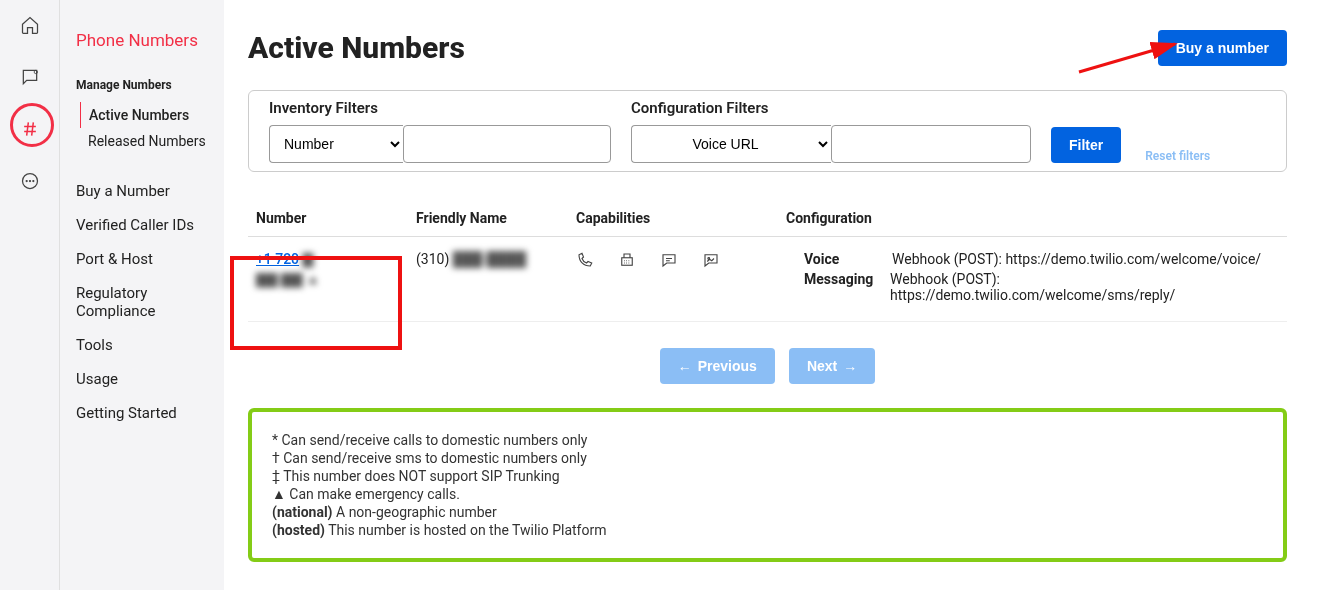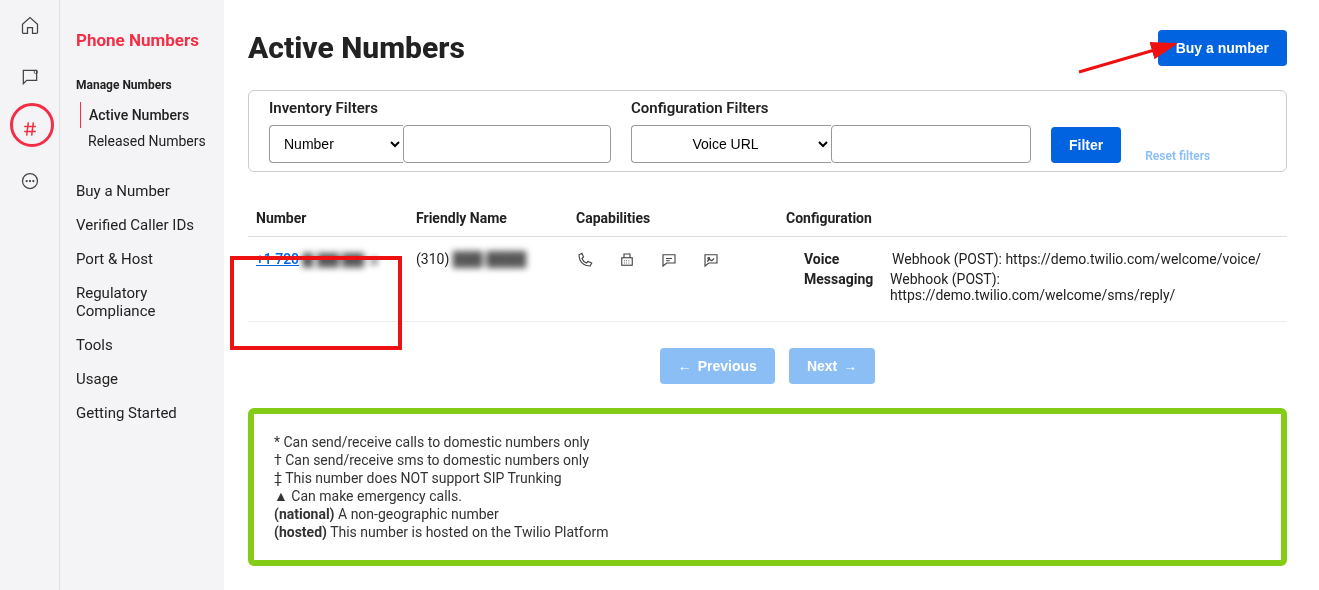--- a/index.html
+++ b/index.html
@@ -1,21 +1,21 @@
 <!DOCTYPE html>
 <html><head>
 <meta charset="utf-8">
 <style>
   * { box-sizing: border-box; margin: 0; padding: 0; }
   body { font-family: -apple-system, "Segoe UI", Roboto, Helvetica, Arial, sans-serif; background:#fff; color:#222; width:1319px; height:590px; overflow:hidden; position:relative; }
   .iconbar { position:absolute; left:0; top:0; width:60px; height:590px; background:#f4f4f6; border-right:1px solid #e0e0e0; display:flex; flex-direction:column; align-items:center; padding-top:15px; gap:28px; }
   .iconbar svg { width:20px; height:20px; stroke:#444; fill:none; stroke-width:1.5; }
   .iconbar .hash svg { stroke:#f22f46; stroke-width:1.8; }
   .side { position:absolute; left:60px; top:0; width:164px; height:590px; background:#f4f4f6; padding:30px 0 0 16px; }
-  .side-title { color:#f22f46; font-size:17px; font-weight:700; margin-bottom:28px; }
+  .side-title { color:#f22f46; font-size:17px; font-weight:400; margin-bottom:28px; }
   .side-heading { font-weight:700; font-size:12px; margin-bottom:10px; }
   .side-sub { padding-left:12px; margin-bottom:20px; }
   .side-sub-item { font-size:14px; padding:4px 0 4px 0; line-height:1.3; cursor:pointer; }
   .side-sub-item.active { border-left:1px solid #f22f46; padding-left:8px; margin-left:-8px; font-weight:500;}
   .side-item { font-size:15px; padding:8px 0; cursor:pointer; }
   .main { position:absolute; left:224px; top:0; right:8px; height:590px; padding:30px 24px 0 24px; overflow:hidden; }
   .header-row { display:flex; justify-content:space-between; align-items:flex-start; }
   h1 { font-size:30px; font-weight:800; }
   .btn-primary { background:#0263e0; color:#fff; border:none; border-radius:4px; padding:10px 18px; font-weight:600; font-size:14px; cursor:pointer; }
   .filters-box { border:1px solid #ccc; border-radius:6px; margin-top:24px; padding:8px 20px; display:flex; align-items:flex-end; gap:20px; }
@@ -28,29 +28,29 @@
   .sel1 { width:134px; }
   .inp1 { width:208px; }
   .sel2 { width:200px;text-align:center; }
   .inp2 { width:200px; }
   .btn-filter { background:#0263e0; color:#fff; border:none; border-radius:4px; height:36px; padding:0 18px; font-weight:600; cursor:pointer; font-size:14px;}
   .reset-link { color:#8bbef5; font-weight:600; font-size:12px; cursor:pointer; margin-left:4px; }
   table { width:100%; border-collapse:collapse; margin-top:28px; }
   th { text-align:left; font-weight:700; font-size:14px; padding:10px 8px; border-bottom:1px solid #ddd; }
   td { padding:14px 8px; border-bottom:1px solid #eee; font-size:14px; vertical-align:top; }
   .number-link { color:#0263e0; text-decoration:underline; font-weight:500;}
-  .number-cell { display:flex; flex-direction:row; gap:4px;}
+  .number-cell { display:flex; flex-direction:column; gap:4px;}
   .blur { filter:blur(3px); color:#555; }
   .caps { display:flex; flex-wrap:wrap; gap:24px; max-width:170px;}
   .caps svg { width:18px; height:18px; stroke:#444; fill:none; stroke-width:1.5;}
   .cfg-line { display:flex; gap:8px; margin-bottom:4px;}
   .cfg-key { font-weight:700; width:80px;margin-left:18px;}
   .pager { display:flex; justify-content:center; gap:14px; margin-top:26px;}
   .pager-btn { background:#8bbef5; color:#fff; border:none; border-radius:4px; padding:10px 18px; font-weight:600; font-size:14px; display:flex; align-items:center; gap:6px; cursor:pointer;}
-  .legend-box { border:6px solid #84cc16; border-radius:6px; margin-top:24px; padding:18px 20px; font-size:14px; color:#333;}
+  .legend-box { border:4px solid #84cc16; border-radius:6px; margin-top:24px; padding:18px 20px; font-size:14px; color:#333;}
   .legend-box p { margin:2px 0; }
   .legend-box b { font-weight:700;}
   .annot-arrow { position:absolute; left:1075px; top:38px; pointer-events:none; }
   .annot-hash-circle { position:absolute; left:10px; top:103px; width:44px; height:44px; border:3px solid #f22f46; border-radius:50%; pointer-events:none;}
   .annot-row-box { position:absolute; left:230px; top:256px; width:172px; height:94px; border:4px solid #e11; pointer-events:none;}
 </style>
 </head>
 <body>
 
 <div class="iconbar">

